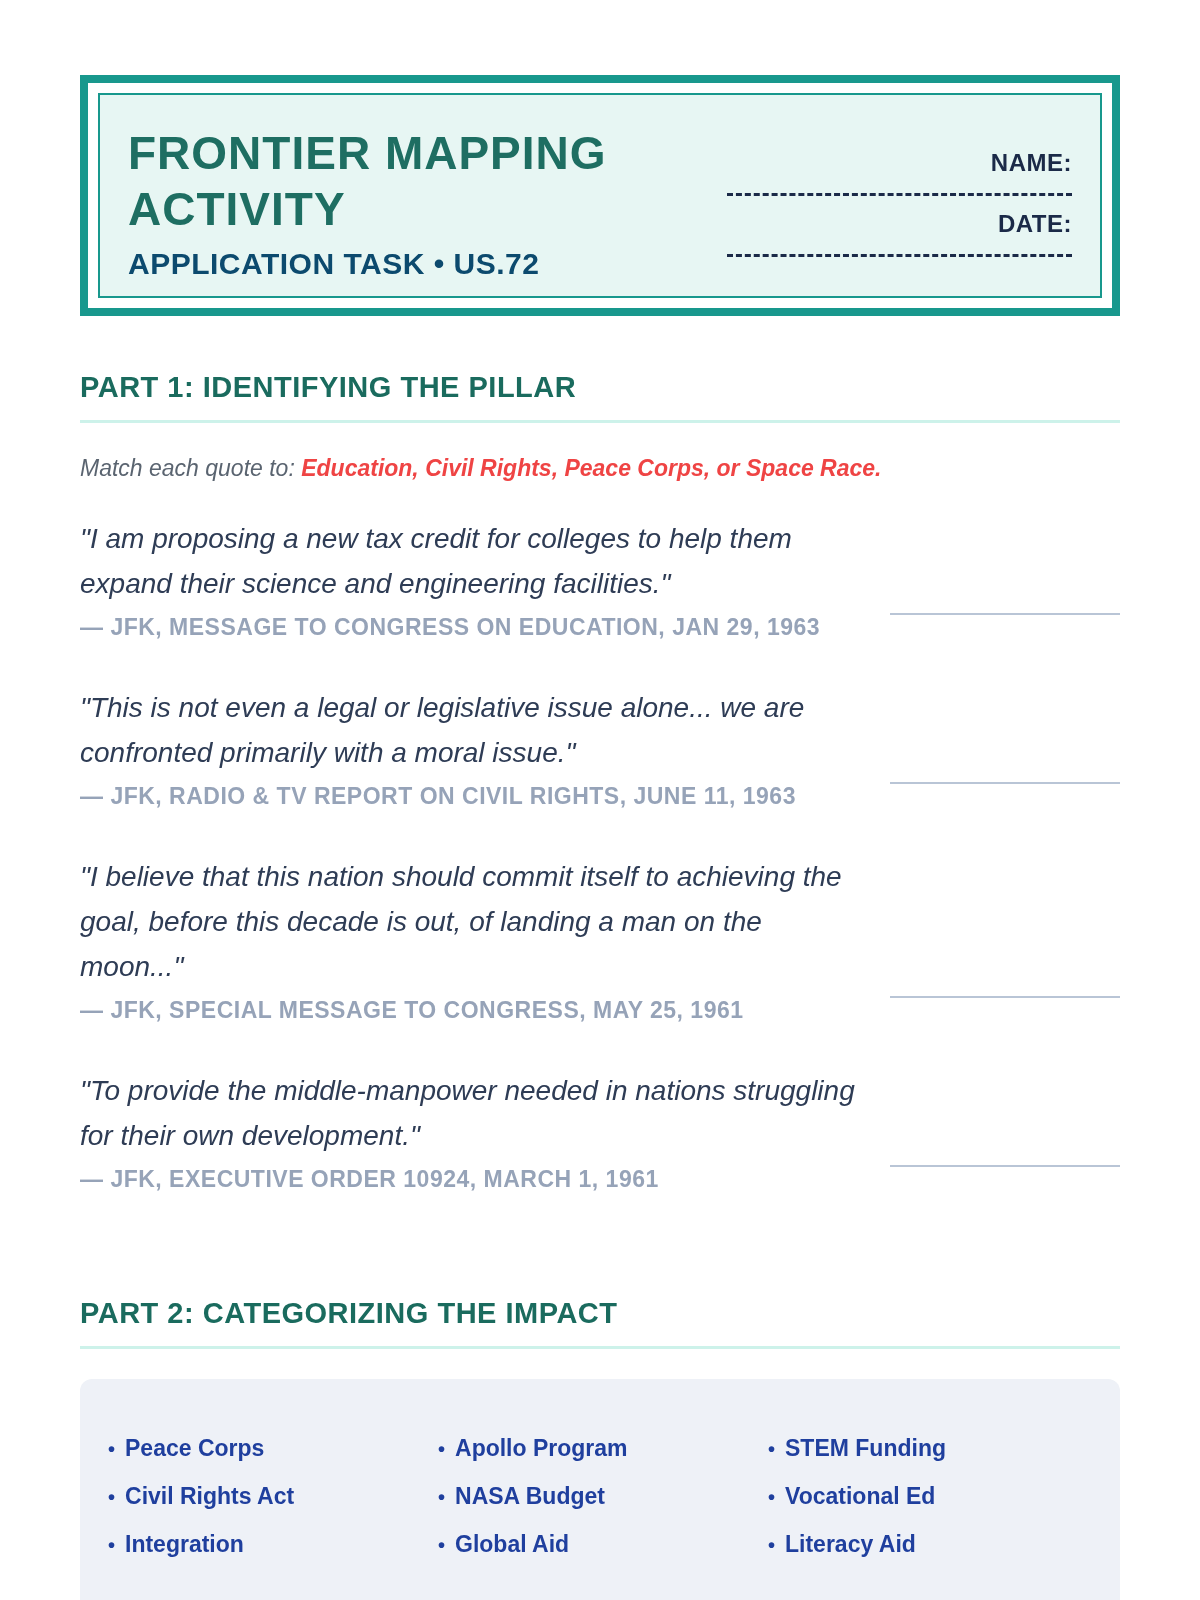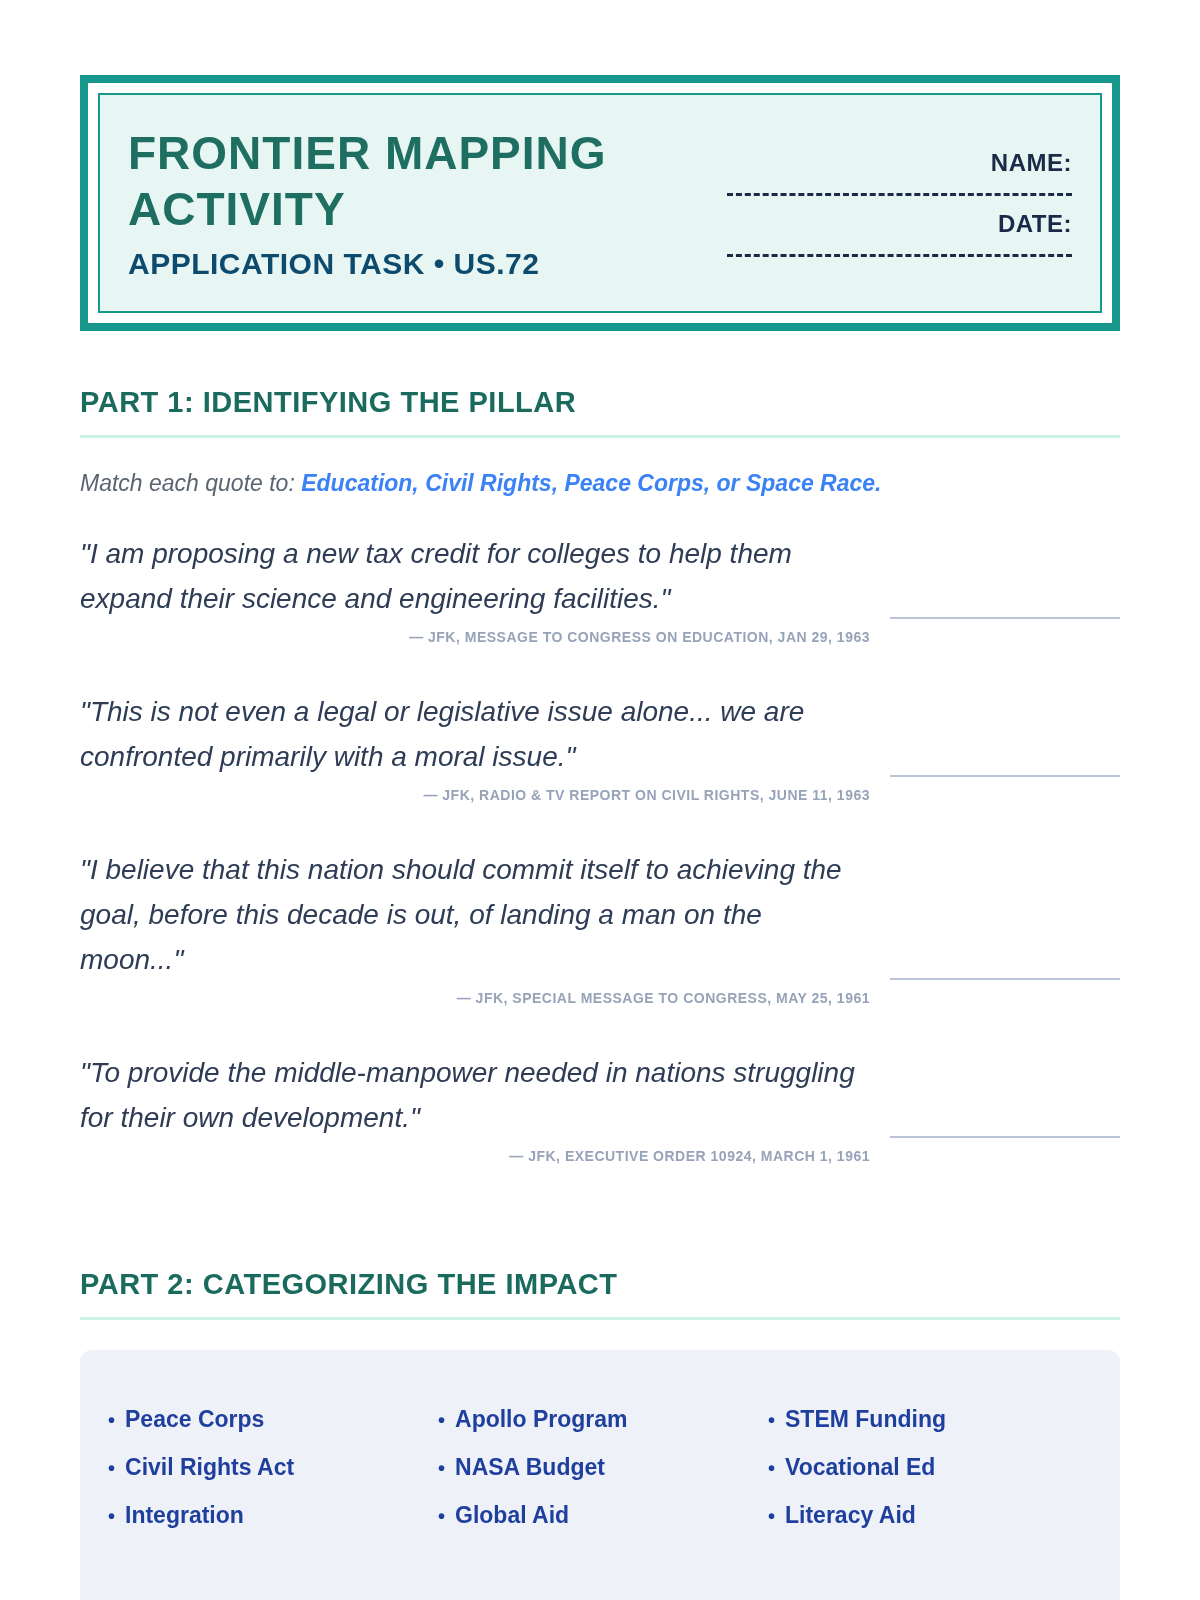--- a/index.html
+++ b/index.html
@@ -11,21 +11,21 @@
   
   .header-outer {
     margin-top:75px;
     border:8px solid #18988d;
     background:#ffffff;
     padding:10px;
   }
   .header-inner {
     border:2px solid #18988d;
     background:#e7f6f3;
-    padding:30px 28px 30px 28px;
+    padding:30px 28px 15px 28px;
     display:flex;
     justify-content:space-between;
     align-items:center;
   }
   .title-block { max-width:620px; }
   .page-title {
     color:#1e6e62;
     font-size:46px;
     font-weight:bold;
     letter-spacing:1px;
@@ -71,45 +71,44 @@
     height:3px;
     background:#cdf2ea;
     width:100%;
   }
   .instructions {
     margin-top:32px;
     font-size:23px;
     font-style:italic;
     color:#5a6470;
   }
-  .instructions b { color:#3b82f6;margin-top:40px; }
+  .instructions b { color:#ef4444;margin-top:40px; }
 
   
   .quotes { margin-top:34px; }
   .quote-row {
     display:flex;
     justify-content:space-between;
     margin-bottom:44px;
   }
   .quote-row:last-child { margin-bottom:0; }
   .quote-left { width:790px; }
   .quote-text {
     font-size:28px;
     font-style:italic;
     color:#2e3c55;
     line-height:45px;
     max-width:780px;
   }
   .quote-attrib {
     margin-top:8px;
-    font-size:14px;
+    font-size:23px;
     font-weight:bold;
     letter-spacing:0.5px;
     color:#96a3b8;
-    text-align:right;
   }
   .answer-blank {
     width:230px;
     border-bottom:2px solid #b9c5d6;
     align-self:flex-end;
     margin-bottom:26px;
   }
 
   
   .wordbank {

